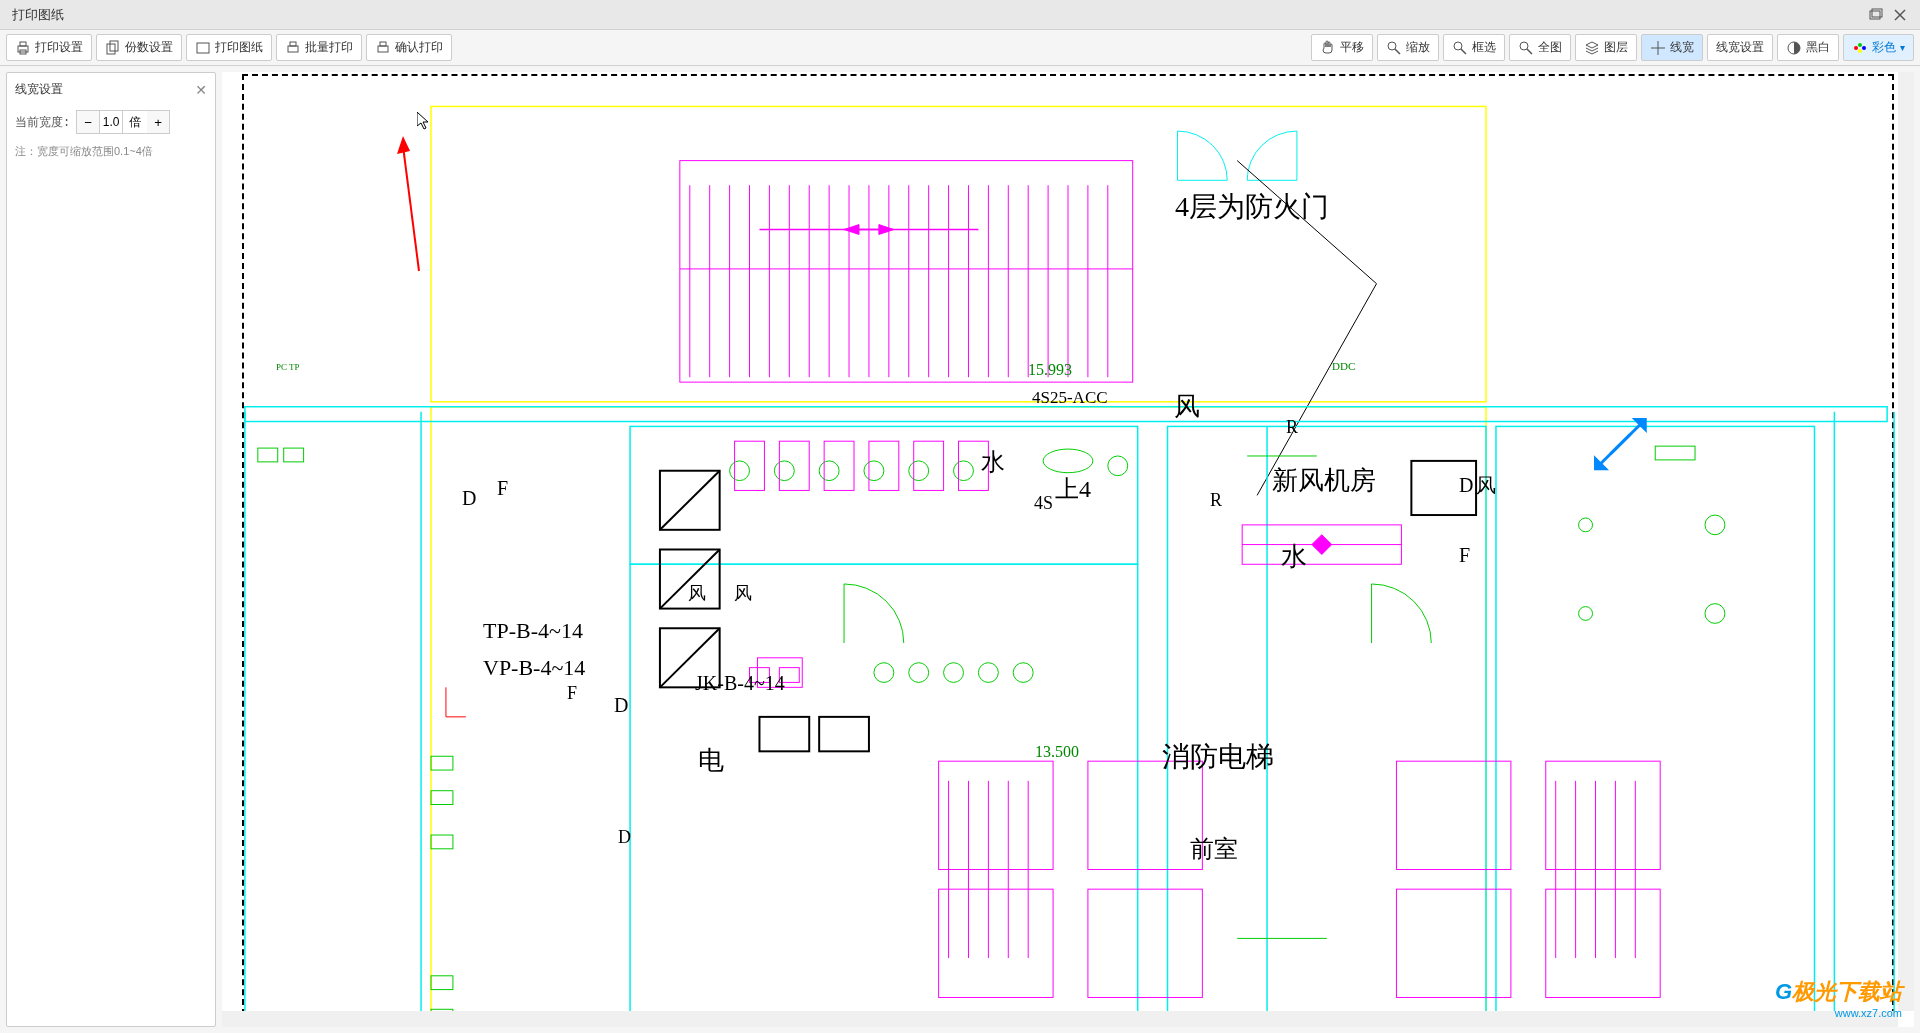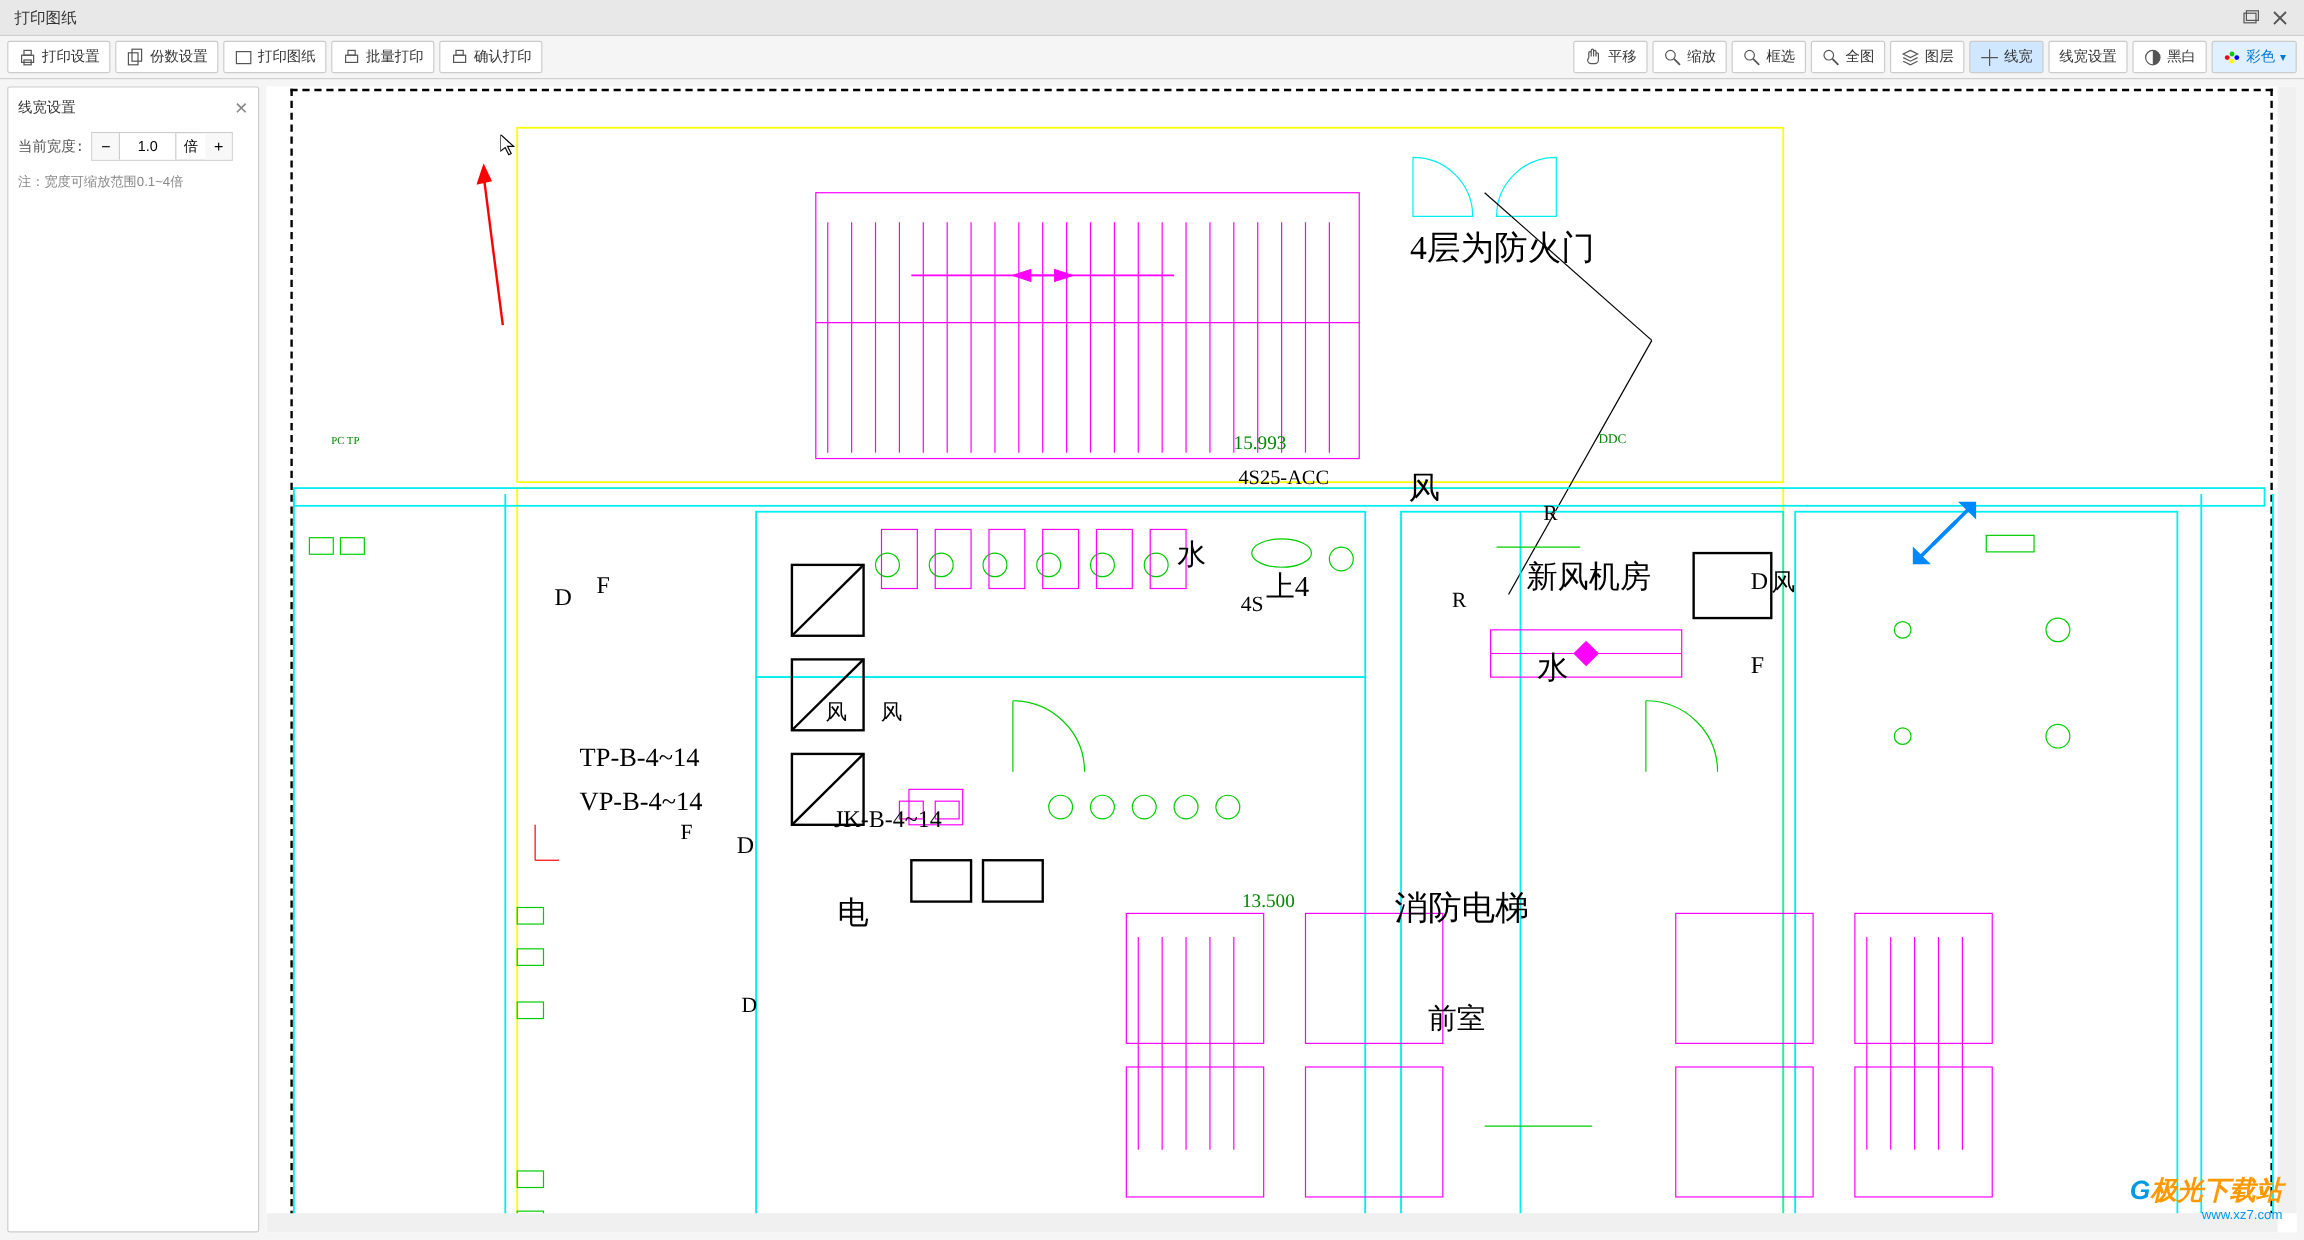--- a/index.html
+++ b/index.html
@@ -17,21 +17,21 @@
 .toolbar-btn.color { color: #0078d4; background: #e0f0ff; }
 .icon { width: 16px; height: 16px; display: inline-flex; align-items: center; justify-content: center; }
 .content { display: flex; height: calc(100% - 66px); }
 .sidebar { width: 210px; background: #fff; border: 1px solid #ccc; margin: 6px; padding: 8px; border-radius: 2px; position: relative; }
 .sidebar-title { font-size: 12px; color: #333; margin-bottom: 12px; display:flex; justify-content: space-between; align-items: center; }
 .close-x { cursor: pointer; color: #888; font-size: 14px; }
 .setting-row { display: flex; align-items: center; gap: 6px; margin-bottom: 10px; }
 .setting-label { color: #555; font-family: Liberation Mono, monospace; }
 .stepper { display: flex; align-items: center; border: 1px solid #ccc; }
 .stepper-btn { width: 22px; height: 22px; display: flex; align-items: center; justify-content: center; cursor: pointer; background: #f8f8f8; border: none; }
-.stepper-input { width: 48px; height: 22px; text-align: center; border: none; border-left: 1px solid #ccc; border-right: 1px solid #ccc; font-size: 12px; }
+.stepper-input { width: 24px; height: 22px; text-align: center; border: none; border-left: 1px solid #ccc; border-right: 1px solid #ccc; font-size: 12px; }
 .setting-note { color: #888; font-size: 11px; }
 .canvas-area { flex: 1; background: #fff; margin: 6px 6px 6px 0; position: relative; overflow: hidden; }
 .drawing { position: absolute; top: 0; left: 0; width: 100%; height: 100%; }
 .dashed-border { position: absolute; border: 2px dashed #000; }
 .dash-outer { left: 20px; top: 2px; right: 20px; bottom: 2px; }
 .arrow-annotation { position: absolute; left: 175px; top: 64px; width: 30px; height: 140px; z-index: 100; }
 .cursor-icon { position: absolute; left: 195px; top: 40px; z-index: 101; }
 .cad-label { position: absolute; font-family: "SimSun", serif; color: #000; white-space: nowrap; }
 .watermark { position: absolute; right: 12px; bottom: 8px; text-align: right; z-index: 50; }
 .watermark-main { font-size: 22px; font-weight: bold; font-style: italic; }

